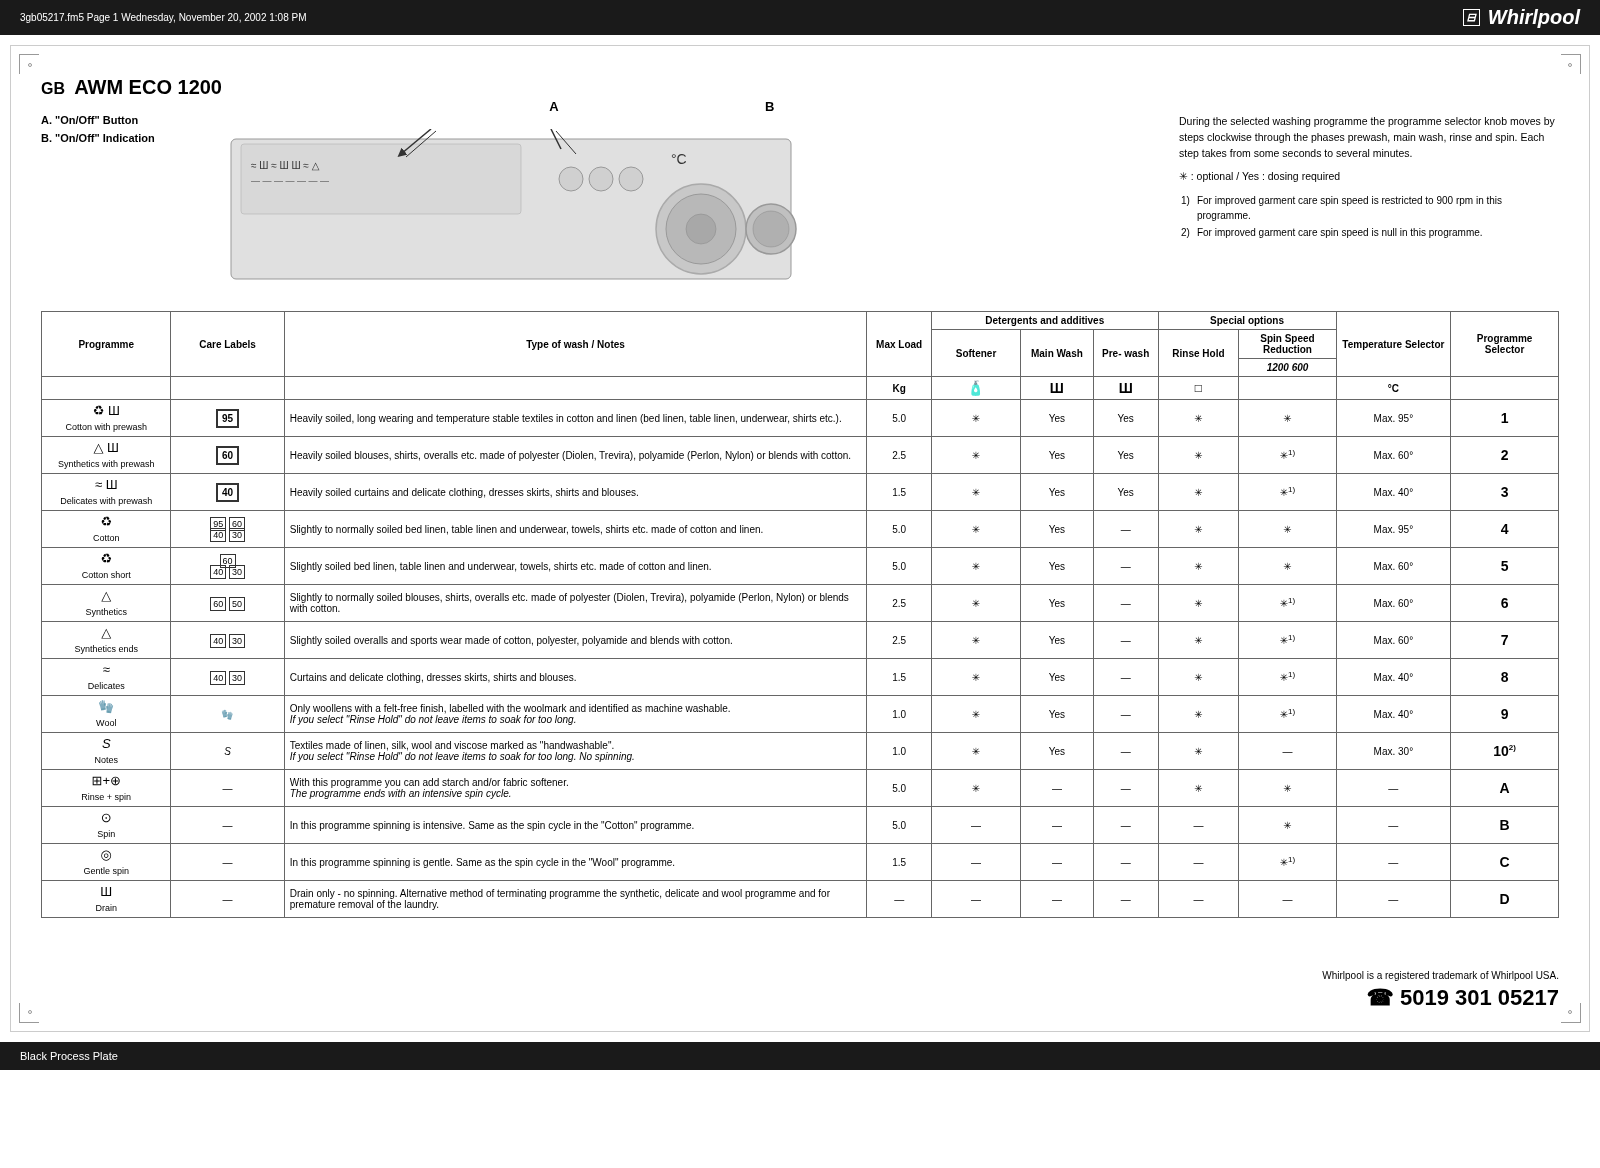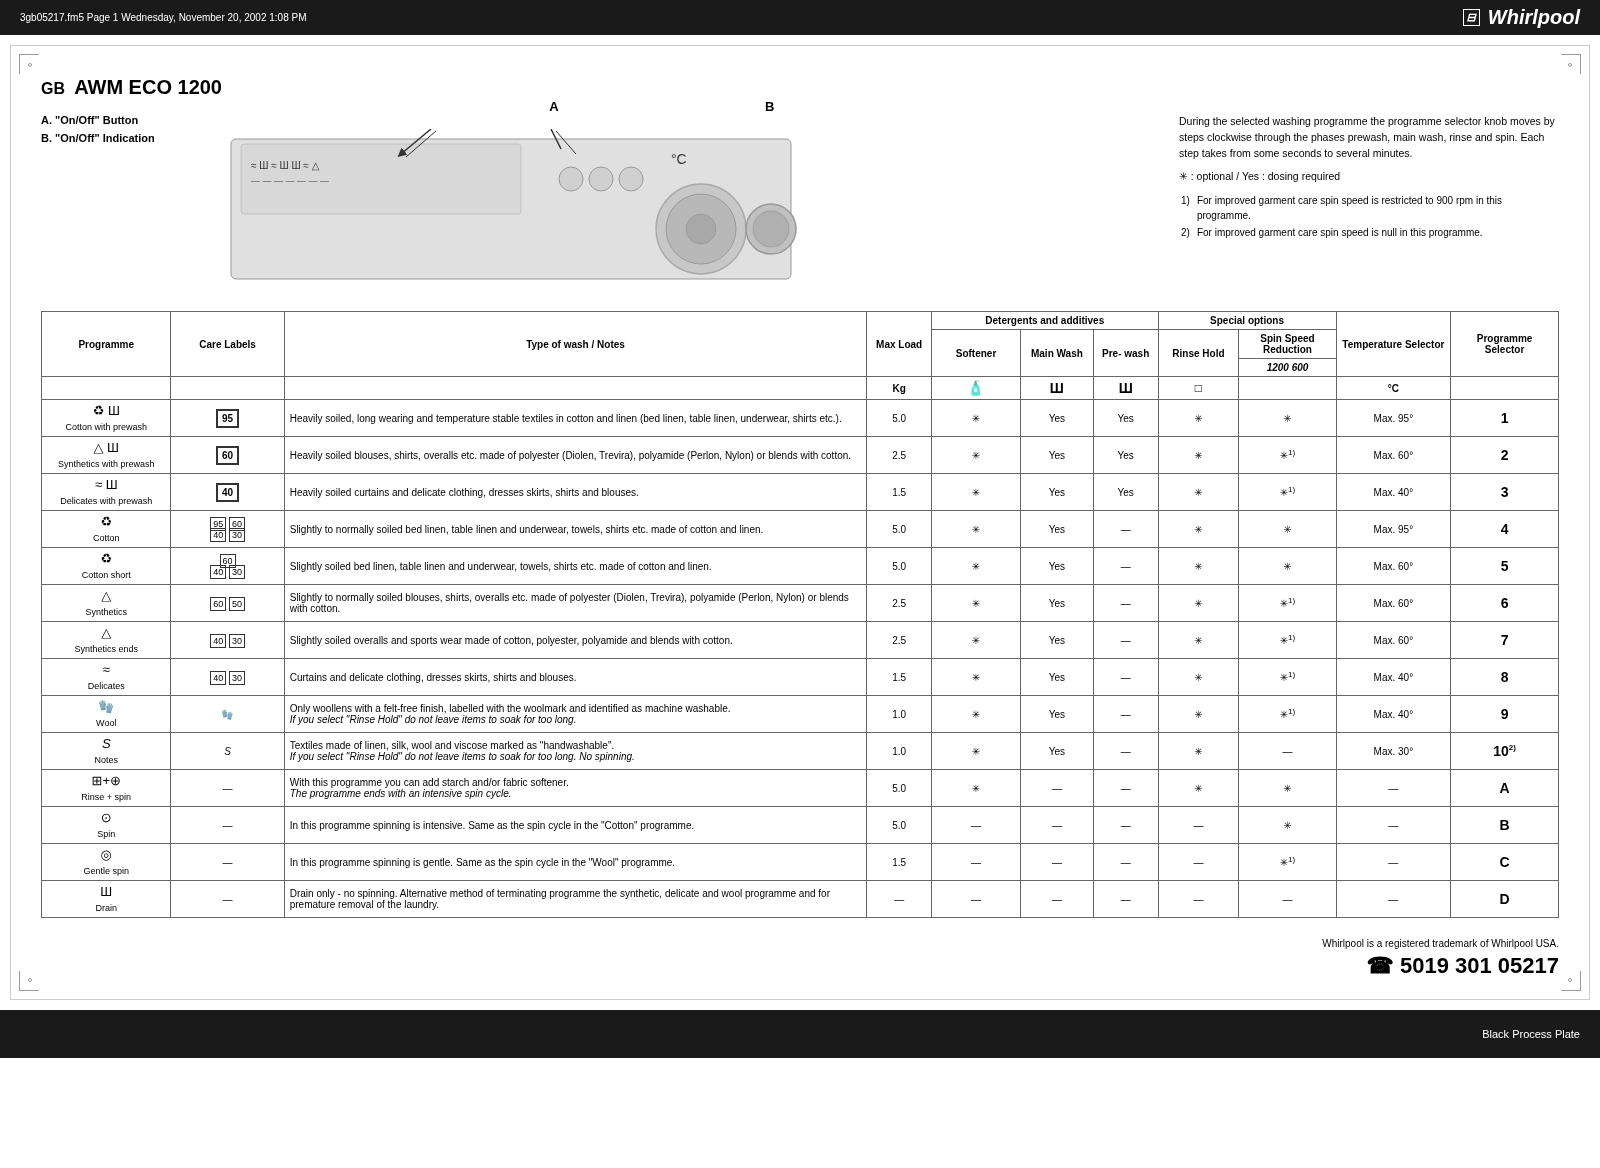--- a/index.html
+++ b/index.html
@@ -126,24 +126,23 @@
       justify-content: space-between;
       align-items: flex-end;
     }
     .footer-right { text-align: right; }
     .footer-phone { font-size: 22px; font-weight: bold; }
 
     
     .bottom-bar {
       background: #1a1a1a;
       color: #fff;
-      padding: 18px 20px;
+      padding: 8px 20px;
       font-size: 11px;
       margin-top: 10px;
-      text-align: right;
     }
     
     sup { font-size: 8px; }
   </style>
 </head>
 <body>
 
 <div class="top-bar">
   <span>3gb05217.fm5  Page 1  Wednesday, November 20, 2002  1:08 PM</span>
   <div class="whirlpool-logo">
@@ -464,21 +463,21 @@
       <td>—</td>
       <td class="prog-num">D</td>
     </tr>
         </tbody>
     </table>
   </div>
 
   <div class="footer">
     <div></div>
     <div class="footer-right">
-      <div style="font-size:10px; margin-bottom:4px;">Whirlpool is a registered trademark of Whirlpool USA.</div>
+      <div style="font-size:10px; margin-bottom:4px;margin-top:32px;">Whirlpool is a registered trademark of Whirlpool USA.</div>
       <div class="footer-phone">
         <span>☎</span>
         <span>5019 301 05217</span>
       </div>
     </div>
   </div>
 </div>
 
 <div class="bottom-bar">
   <span>Black Process Plate</span>

